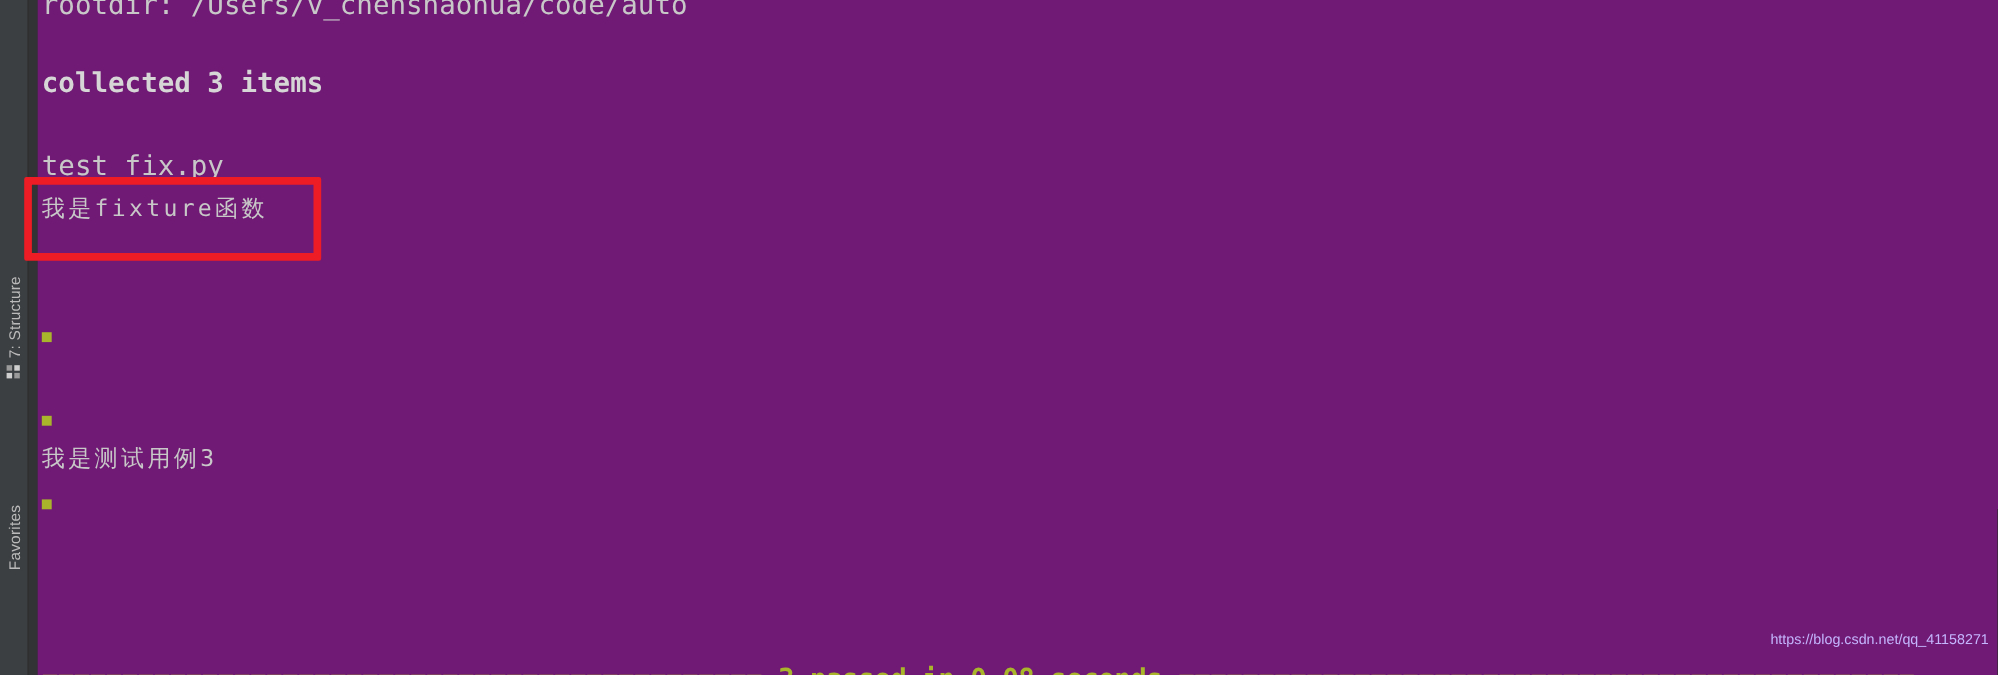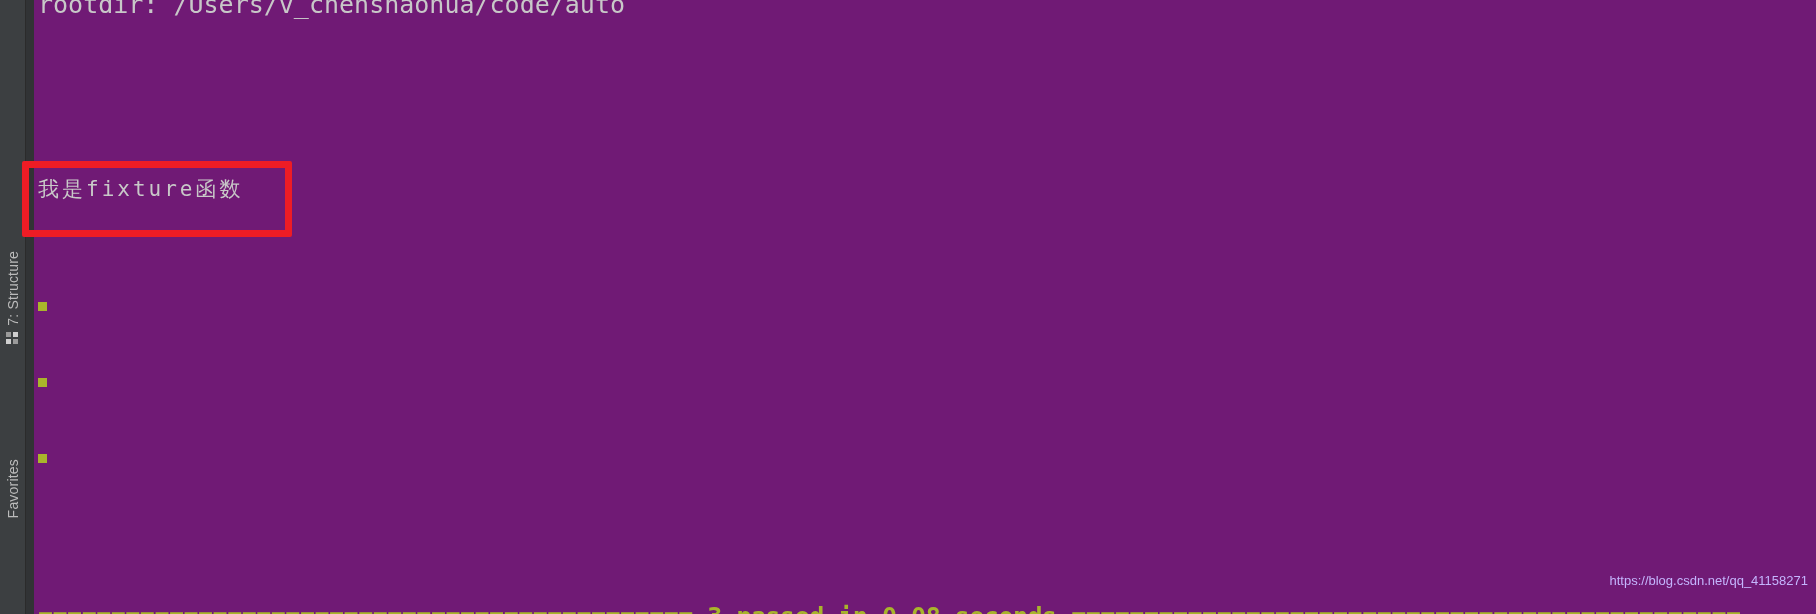--- a/index.html
+++ b/index.html
@@ -154,23 +154,26 @@
       <span class="stripe-label">Favorites</span>
     </div>
 
   </div>
 
   <div id="console-gutter"></div>
 
   <div id="console">
 
   <div class="line" style="top: -14px;">rootdir: /Users/v_chenshaohua/code/auto</div>
+      <div class="line bold" style="top: 57px;">collected 3 items</div>
+      <div class="line" style="top: 132px;">test_fix.py</div>
       <div class="line cjk" style="top: 170px;">我是fixture函数</div>
       <div class="dot-line" style="top: 296px;"><span class="pass-dot"></span></div>
       <div class="dot-line" style="top: 372px;"><span class="pass-dot"></span></div>
+      <div class="line cjk" style="top: 398px;">我是测试用例3</div>
       <div class="dot-line" style="top: 448px;"><span class="pass-dot"></span></div>
       <div class="line summary" style="top: 598px;">============================================= 3 passed in 0.08 seconds ==============================================</div>
     </div>
 
   <div id="annotation-box"></div>
 
   <div id="watermark">https://blog.csdn.net/qq_41158271</div>
 
 </div>
 

